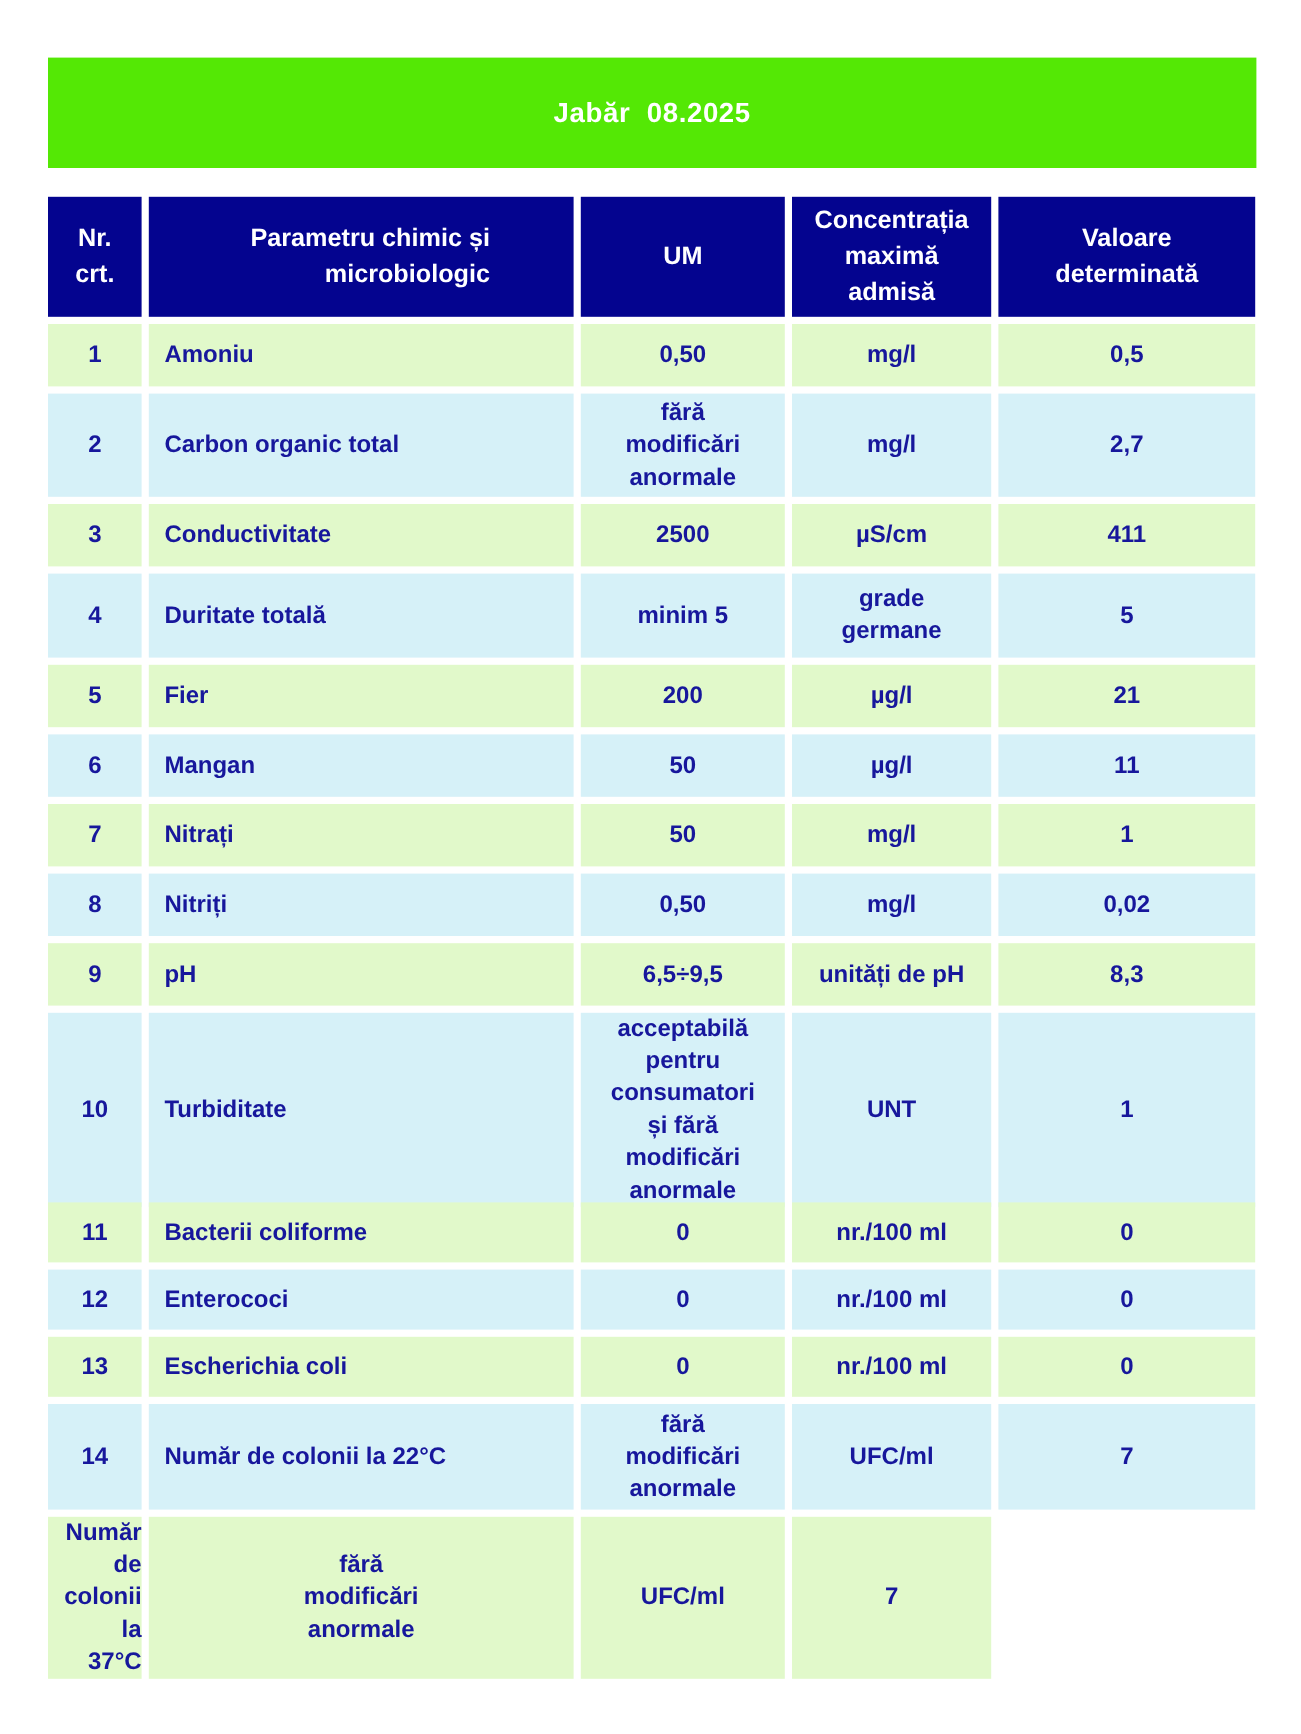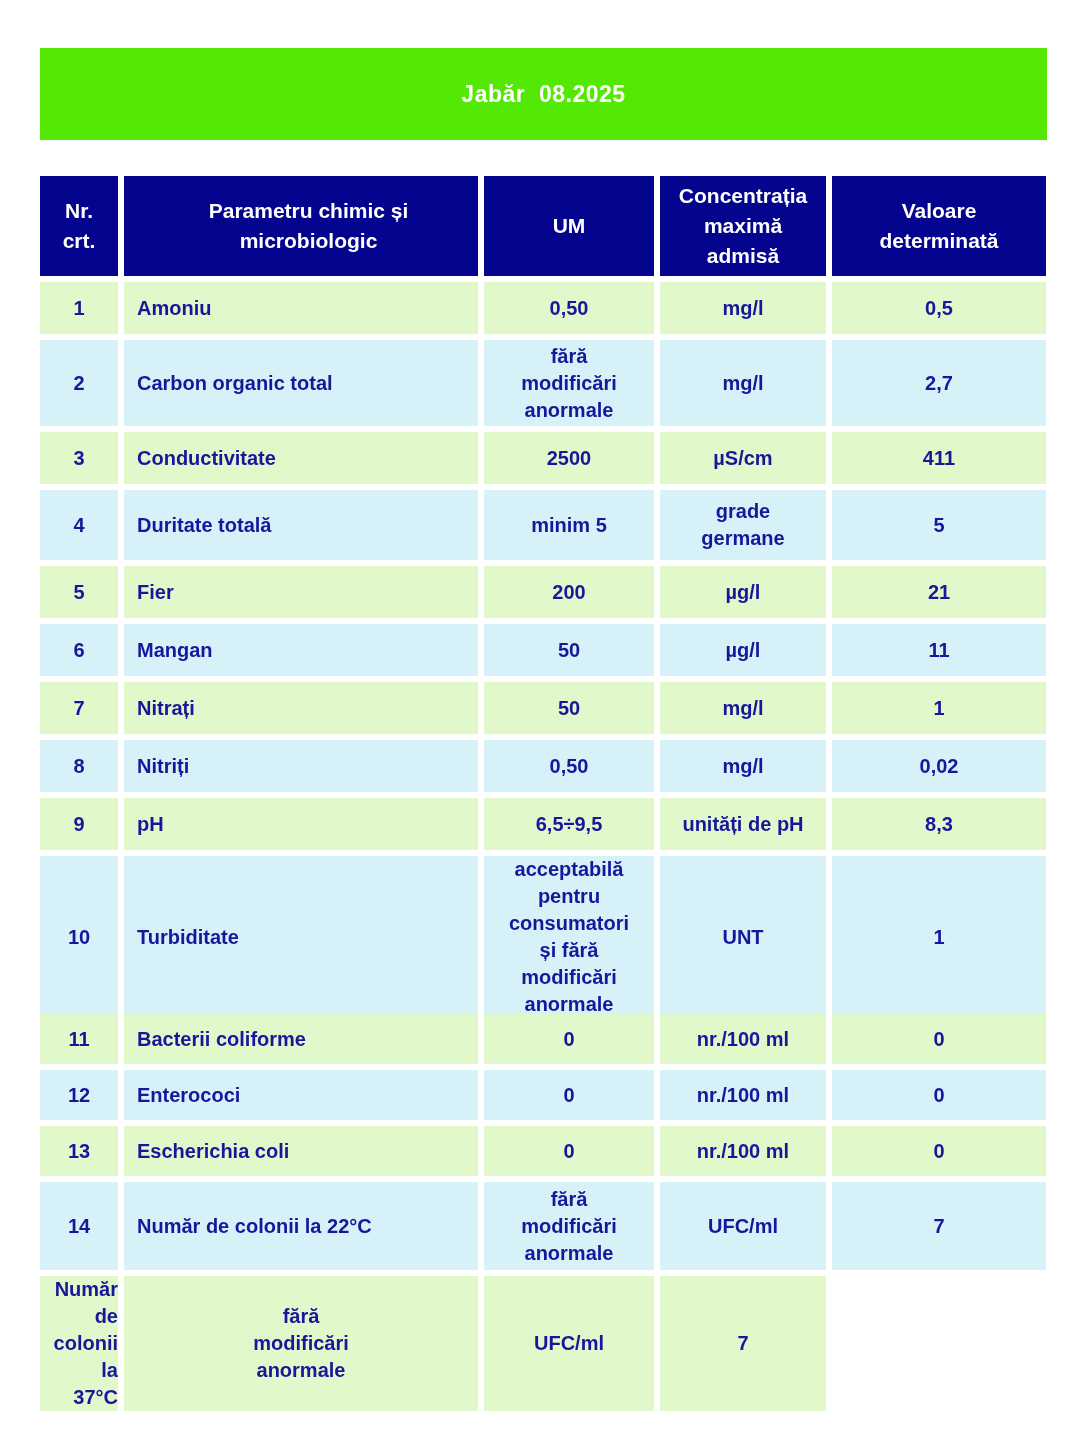--- a/index.html
+++ b/index.html
@@ -17,21 +17,21 @@
     min-height:1445px;
     background:#ffffff;
     font-family:"Liberation Sans", sans-serif;
   }
   .page{width:1007px;margin:48px 0 0 40px;}
 
   .banner{
     height:92px;
     background:var(--banner-green);
     display:flex;align-items:center;justify-content:center;
-    margin-bottom:36px;
+    margin-bottom:24px;
   }
   .banner-title{
     color:var(--header-text);
     font-size:23px;font-weight:700;
     letter-spacing:.5px;
     white-space:pre;
   }
 
   .row{
     display:grid;
@@ -50,21 +50,21 @@
 
   .row.header{height:100px;}
   .row.header .cell{
     background:var(--header-navy);
     color:var(--header-text);
     font-size:21px;font-weight:700;
     line-height:30px;
   }
 
   .c2{justify-content:flex-start;text-align:right;padding-left:13px;}
-  .row.header .c2{justify-content:center;text-align:center;padding-left:15px;}
+  .row.header .c2{justify-content:center;text-align:right;padding-left:15px;}
 
   .row.green .cell{background:var(--row-green);}
   .row.blue  .cell{background:var(--row-blue);}
 </style>
 </head>
 <body>
 
 <div class="page">
 
   <div class="banner">

